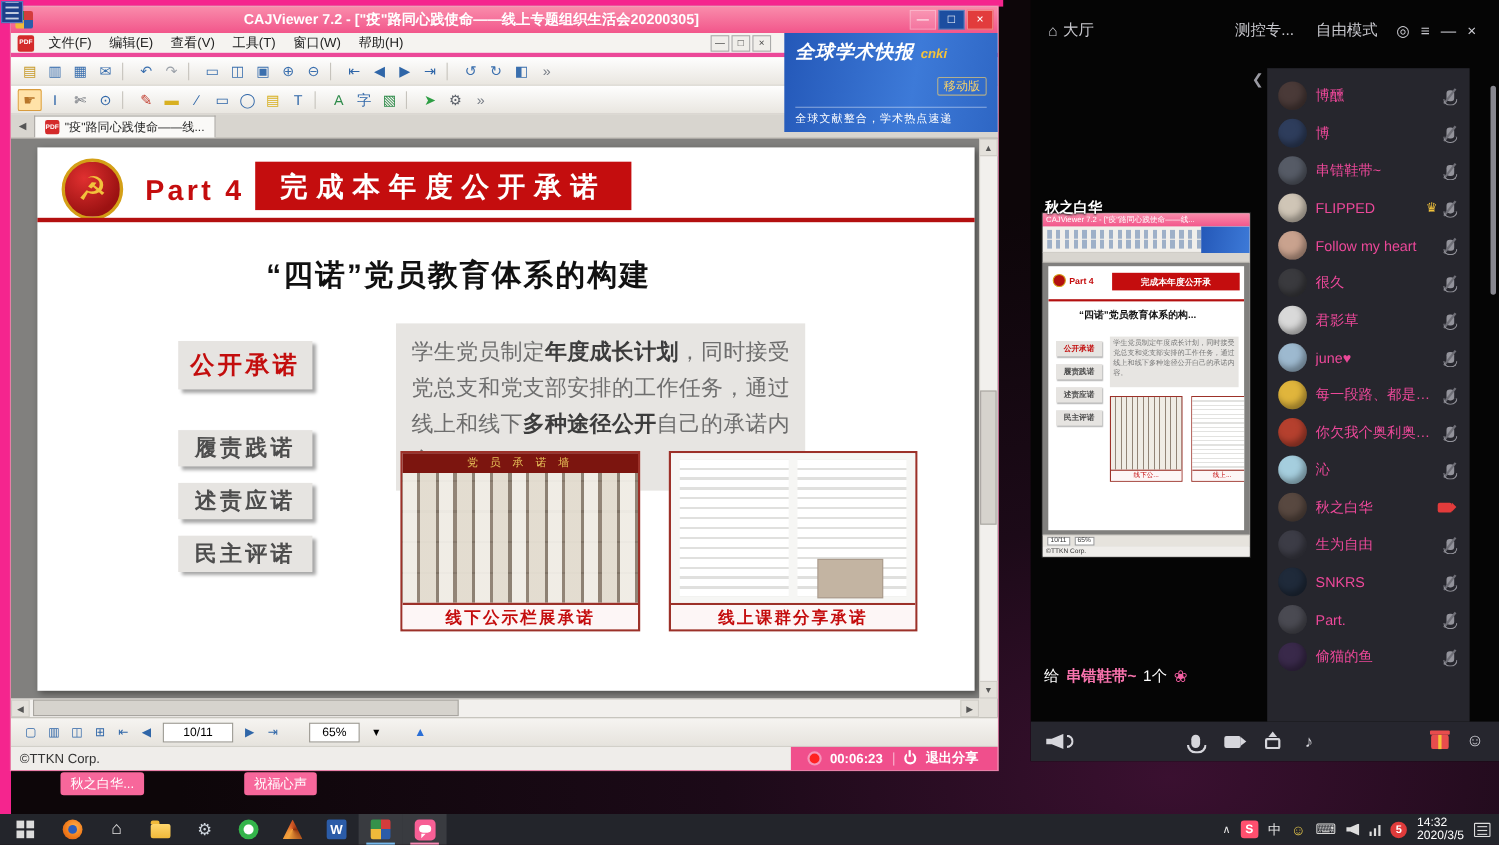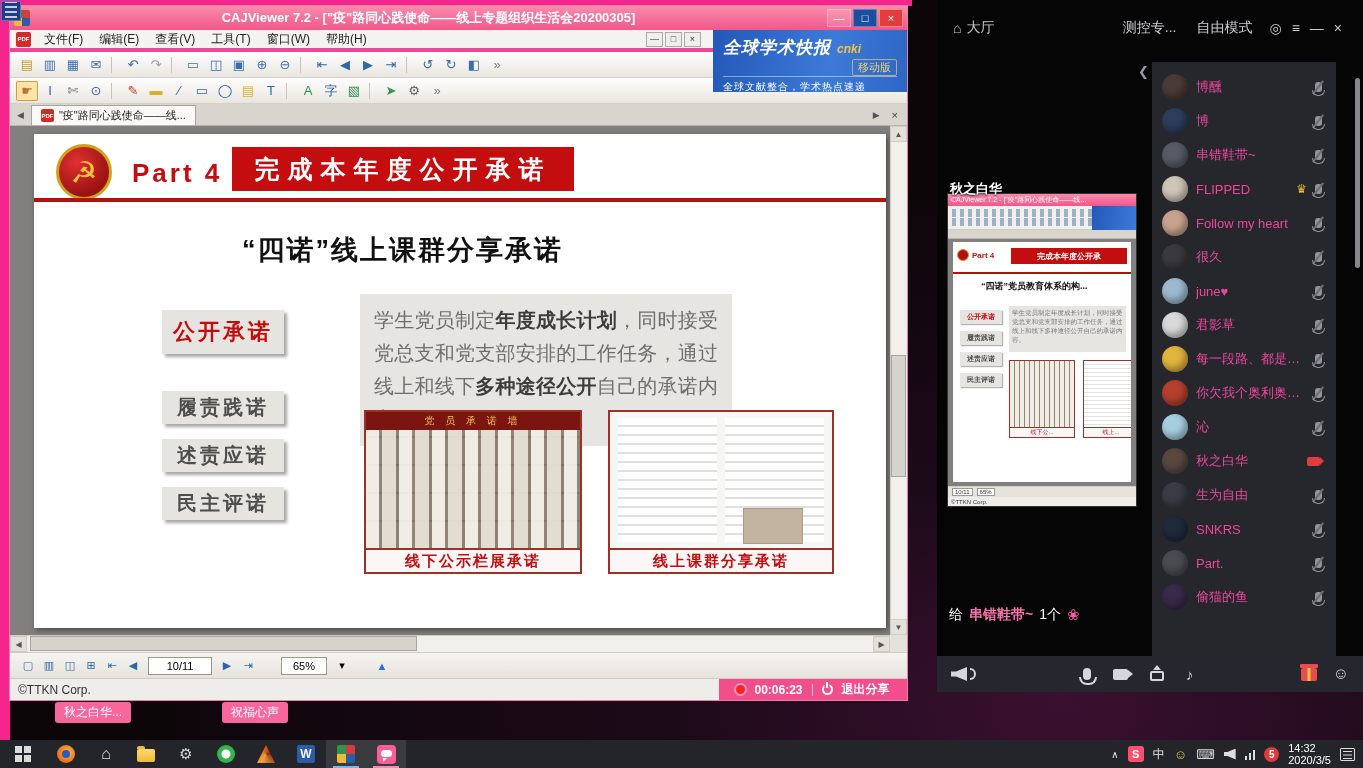--- a/index.html
+++ b/index.html
@@ -28,21 +28,21 @@
   .menu-items{display:flex;align-items:center}
   .menu-item{font-size:12px;color:#222;padding:2px 8px;white-space:nowrap}
   .mdi{margin-left:auto;margin-right:200px;display:flex;gap:2px}
   .mdi span{width:17px;height:15px;border:1px solid #aaa;background:#f0eeea;color:#444;font-size:9px;display:flex;align-items:center;justify-content:center}
 
   .caj-tb{height:26px;background:linear-gradient(#fefefe,#e9e6e0);border-bottom:1px solid #d4d1ca;display:flex;align-items:center;padding:0 6px;gap:1px}
   .tbi{width:22px;height:20px;display:flex;align-items:center;justify-content:center;font-size:13px;border-radius:2px;flex:none}
   .tbi.sep{width:7px;height:16px;border-left:1px solid #c6c3bc;border-radius:0;margin:0 3px}
   .tbi.active{background:#ffe2a8;box-shadow:inset 0 0 0 1px #d89c3e}
 
-  .banner{position:absolute;top:24px;right:0;width:194px;height:62px;background:linear-gradient(100deg,#2458b8 0%,#3d7ad8 60%,#2e66c4 100%);color:#fff;padding:6px 10px 5px;z-index:4;display:flex;flex-direction:column;justify-content:space-between}
+  .banner{position:absolute;top:24px;right:0;width:194px;height:90px;background:linear-gradient(100deg,#2458b8 0%,#3d7ad8 60%,#2e66c4 100%);color:#fff;padding:6px 10px 5px;z-index:4;display:flex;flex-direction:column;justify-content:space-between}
   .banner-top{display:flex;align-items:baseline;gap:6px}
   .banner-title{font-size:17px;font-weight:bold;font-style:italic;letter-spacing:1px;white-space:nowrap}
   .banner-brand{font-size:12px;color:#f5c33a;font-style:italic;font-weight:bold}
   .banner-badge{align-self:flex-end;font-size:11px;color:#f5d06a;border:1px solid rgba(245,208,106,.65);padding:0 5px;border-radius:2px}
   .banner-sub{font-size:10px;letter-spacing:1px;border-top:1px solid rgba(255,255,255,.45);padding-top:3px;white-space:nowrap}
 
   .caj-tabs{height:22px;background:#d8d5cf;display:flex;align-items:flex-end;padding:0 4px;gap:4px;border-bottom:1px solid #b8b5ae}
   .tab-scroll{font-size:9px;color:#555;align-self:center;padding:0 3px}
   .tab{height:20px;background:#faf9f7;border:1px solid #a8a5a0;border-bottom:none;display:flex;align-items:center;gap:5px;padding:0 9px;font-size:11px;color:#222;white-space:nowrap}
   .tab .menu-pdf{margin:0;width:13px;height:13px}
@@ -320,21 +320,21 @@
       <span class="tab-scroll">▶</span>
       <span class="tab-close">×</span>
     </div>
 
     <div class="docarea">
       <div class="page">
         <span class="emblem">☭</span>
         <span class="part-label">Part 4</span>
         <span class="part-box">完成本年度公开承诺</span>
         <span class="header-rule"></span>
-        <span class="slide-heading">“四诺”线上课群分享承诺</span>
+        <span class="slide-heading">“四诺”党员教育体系的构建</span>
 
         <div class="btn-col float-btns">
             <span class="sbtn" style="color: rgb(195, 13, 13);">公开承诺</span>
             <span class="sbtn" style="color: rgb(77, 77, 77);">履责践诺</span>
             <span class="sbtn" style="color: rgb(77, 77, 77);">述责应诺</span>
             <span class="sbtn" style="color: rgb(77, 77, 77);">民主评诺</span>
           </div>
 
         <div class="para"><span>学生党员制定</span><b>年度成长计划</b><span>，同时接受党总支和党支部安排的工作任务，通过线上和线下</span><b>多种途径公开</b><span>自己的承诺内容。</span></div>
 
@@ -510,30 +510,30 @@
 
       <div class="prow">
         <span class="avatar" style="background: rgb(58, 58, 62);"></span>
         <span class="pname">很久</span>
 
         <span class="mic"></span>
 
       </div>
 
       <div class="prow">
+        <span class="avatar" style="background: rgb(217, 217, 217);"></span>
+        <span class="pname">君影草</span>
+
+        <span class="mic"></span>
+
+      </div>
+
+      <div class="prow">
         <span class="avatar" style="background: rgb(157, 185, 207);"></span>
         <span class="pname">june♥</span>
-
-        <span class="mic"></span>
-
-      </div>
-
-      <div class="prow">
-        <span class="avatar" style="background: rgb(217, 217, 217);"></span>
-        <span class="pname">君影草</span>
 
         <span class="mic"></span>
 
       </div>
 
       <div class="prow">
         <span class="avatar" style="background: rgb(224, 181, 60);"></span>
         <span class="pname">每一段路、都是一...</span>
 
         <span class="mic"></span>

